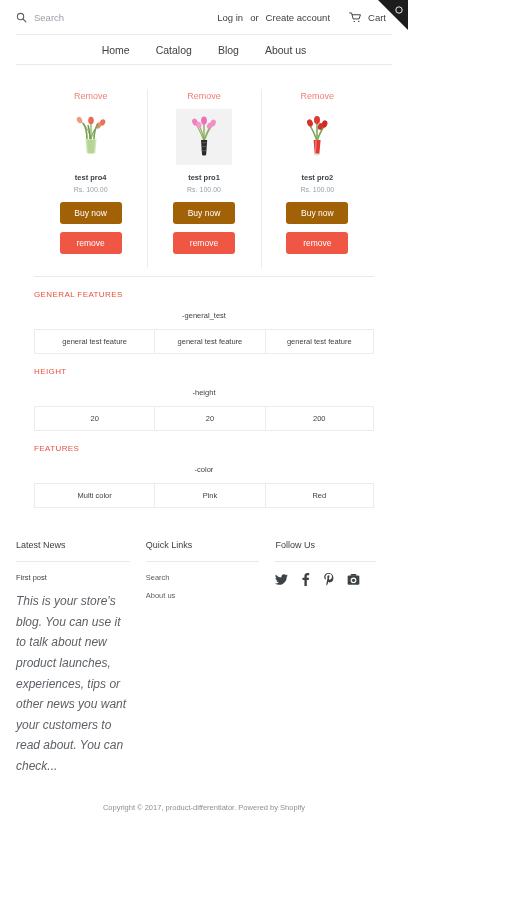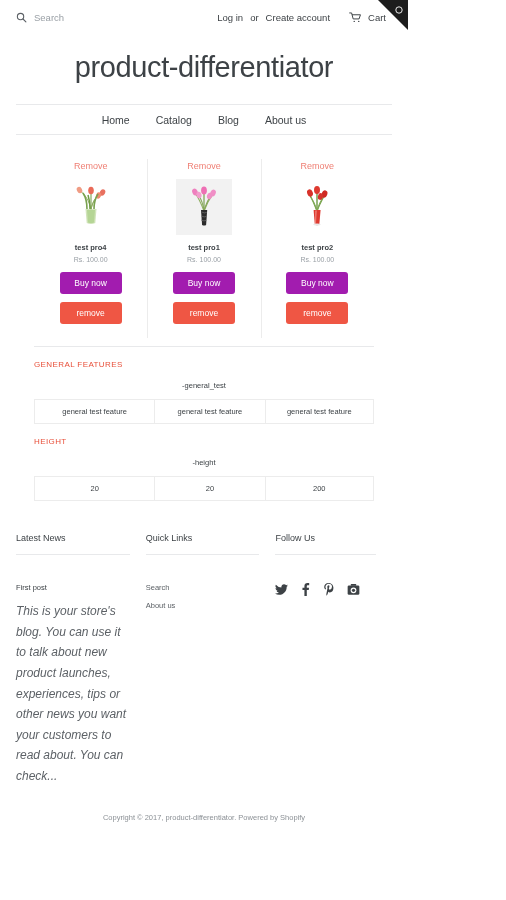--- a/index.html
+++ b/index.html
@@ -101,21 +101,21 @@
     margin: 0 auto 8px;
     display: block;
   }
   .ptitle { font-size: 7.5px; font-weight: bold; color:#3d4246; margin-bottom: 4px; }
   .pprice { font-size: 7px; color: #9aa0a6; margin-bottom: 9px; }
   .btn {
     display: block;
     width: 62px;
     margin: 0 auto 8px;
     padding: 6px 0;
-    background: #a21caf;
+    background: #a16207;
     color: #ffffff;
     font-size: 8.5px;
     border: none;
     border-radius: 3px;
     cursor: pointer;
     font-family: "Liberation Sans", sans-serif;
   }
   .btn.secondary { background: #ef5644; }
 
   
@@ -150,21 +150,21 @@
     padding-top: 4px;
   }
   .fcol { padding-right: 16px; }
   .fcol-news { width: 163px; }
   .fcol-links { width: 163px; }
   .fcol-social { width: 146px; }
   .fheading {
     font-size: 9px;
     color: #3d4246;
     padding-bottom: 11px;
-    margin-bottom: 28px;
+    margin-bottom: 11px;
     border-bottom: 1px solid #e8e9eb;
   }
   .post-title { font-size: 7.5px; color: #3d4246; margin-bottom: 9px; }
   .post-body { font-size: 12px; line-height: 1.72; color: #5c6166; font-style: italic; }
   .flink {
     display: block;
     font-size: 7.5px;
     color: #5c6166;
     text-decoration: none;
     margin-bottom: 9px;
@@ -213,21 +213,20 @@
 
     <div class="corner-ribbon"></div>
     <span class="corner-gear">
       <svg viewBox="0 0 16 16" fill="#ffffff">
         <circle cx="8" cy="8" r="6.4" fill="none" stroke="#ffffff" stroke-width="1.8"></circle>
         <circle cx="8" cy="8" r="2.2" fill="#1d1d1d"></circle>
       </svg>
     </span>
   </div>
 
-  <div class="brand">product-differentiator</div>
 
   <nav class="nav">
     <a href="#">Home</a>
     <a href="#">Catalog</a>
     <a href="#">Blog</a>
     <a href="#">About us</a>
   </nav>
 
   <div class="compare">
 
@@ -334,20 +333,33 @@
         <tbody>
             <tr>
           <td style="width:35.5%">20</td>
           <td style="width:32.5%">20</td>
           <td style="width:32%">200</td>
         </tr>
       </tbody>
         </table>
     </div>
 
+    <div class="spec-block">
+      <div class="spec-heading">FEATURES</div>
+      <div class="spec-key">-color</div>
+      <table class="spec-table">
+        <tbody>
+            <tr>
+          <td style="width:35.5%">Multi color</td>
+          <td style="width:32.5%">Pink</td>
+          <td style="width:32%">Red</td>
+        </tr>
+      </tbody>
+        </table>
+    </div>
 
   </div>
 
   <div class="footer">
 
     <div class="fcol fcol-news">
       <div class="fheading">Latest News</div>
       <div class="post-title">First post</div>
       <div class="post-body">This is your store's blog. You can use it to talk about new product launches, experiences, tips or other news you want your customers to read about. You can check...</div>
     </div>

